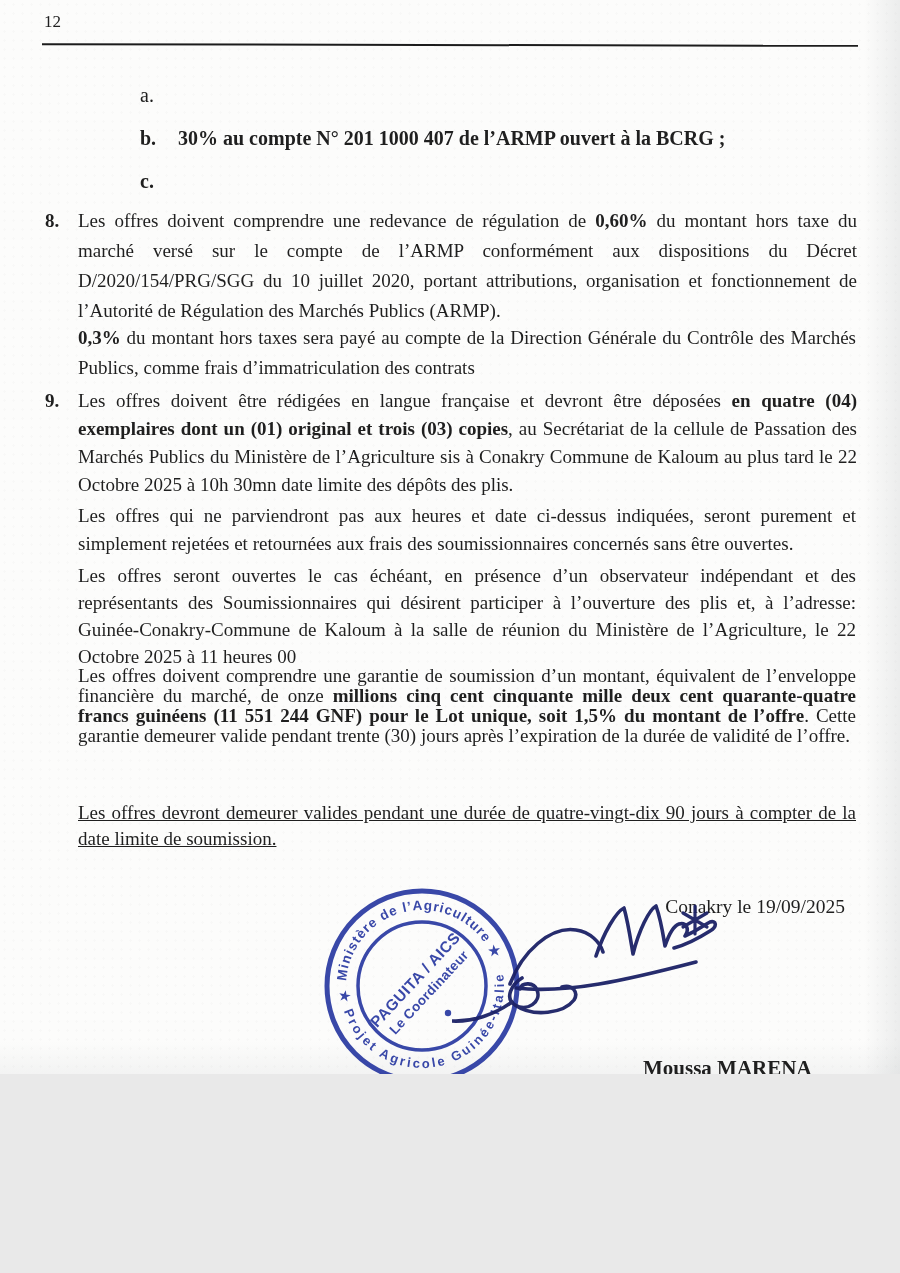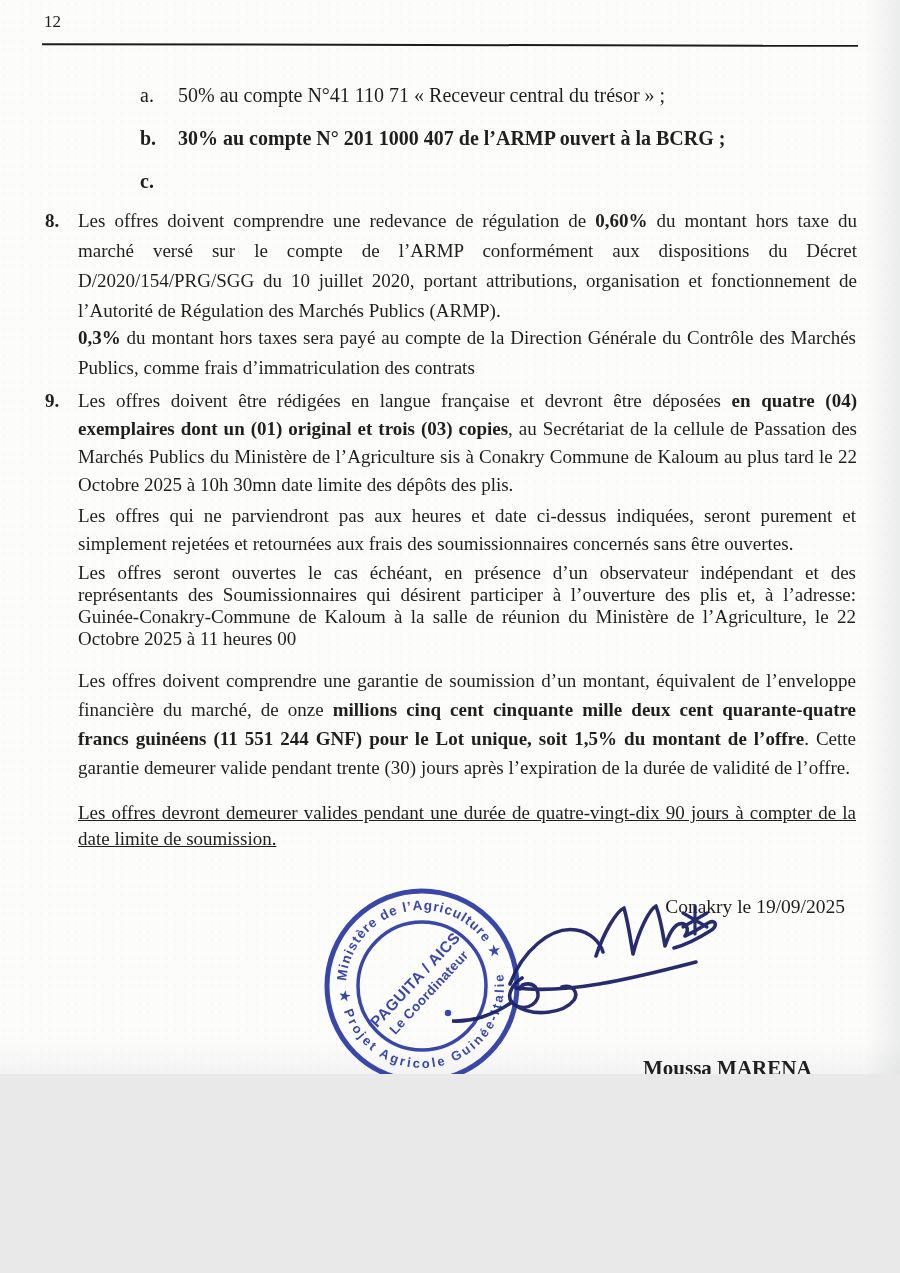--- a/index.html
+++ b/index.html
@@ -20,22 +20,22 @@
   .block{position:absolute;left:45px;width:812px;font-size:19px;}
   .bullets{left:140px;width:640px;font-size:20px;}
   .bullet{display:flex;gap:20px;margin-bottom:13px;line-height:30px;}
   .bullet .bm{width:18px;flex:none;}
   .bullet.bold{font-weight:bold;}
 
   .numbered{display:flex;}
   .num{font-weight:bold;width:33px;flex:none;}
   .para{margin:0;text-align:justify;flex:1;}
   .plain{left:78px;width:778px;}
-  .lh30{line-height:30px;} .lh28{line-height:28px;} .lh27{line-height:22px;}
-  .lh25{line-height:29px;} .lh26{line-height:26px;text-decoration:underline;}
+  .lh30{line-height:30px;} .lh28{line-height:28px;} .lh27{line-height:27px;}
+  .lh25{line-height:20px;} .lh26{line-height:26px;text-decoration:underline;}
   b{font-weight:bold;}
 
   .date-line{left:45px;width:800px;text-align:right;font-size:19.5px;}
 
   .stamp{position:absolute;left:322px;top:886px;opacity:0.9;}
   .stamp text{font-family:"Liberation Sans", sans-serif;font-weight:bold;}
   .signature{position:absolute;left:452px;top:872px;opacity:0.95;}
 
   .sign-name{position:absolute;left:643px;top:1056px;font-size:21px;font-weight:bold;
     border-bottom:2px solid #1f1f1f;padding-bottom:6px;}
@@ -46,21 +46,20 @@
 
 <div class="page">
   <div class="scan-edge"></div>
 
   <div class="page-number">12</div>
   <div class="header-rule"></div>
 
   <div class="block bullets" style="top:80px;">
     <div class="bullet">
       <span class="bm">a.</span>
-      <span>50% au compte N°41 110 71 « Receveur central du trésor » ;</span>
     </div>
     <div class="bullet bold">
       <span class="bm">b.</span>
       <span>30% au compte N° 201 1000 407 de l’ARMP ouvert à la BCRG ;</span>
     </div>
     <div class="bullet bold">
       <span class="bm">c.</span>
     </div>
   </div>
 

